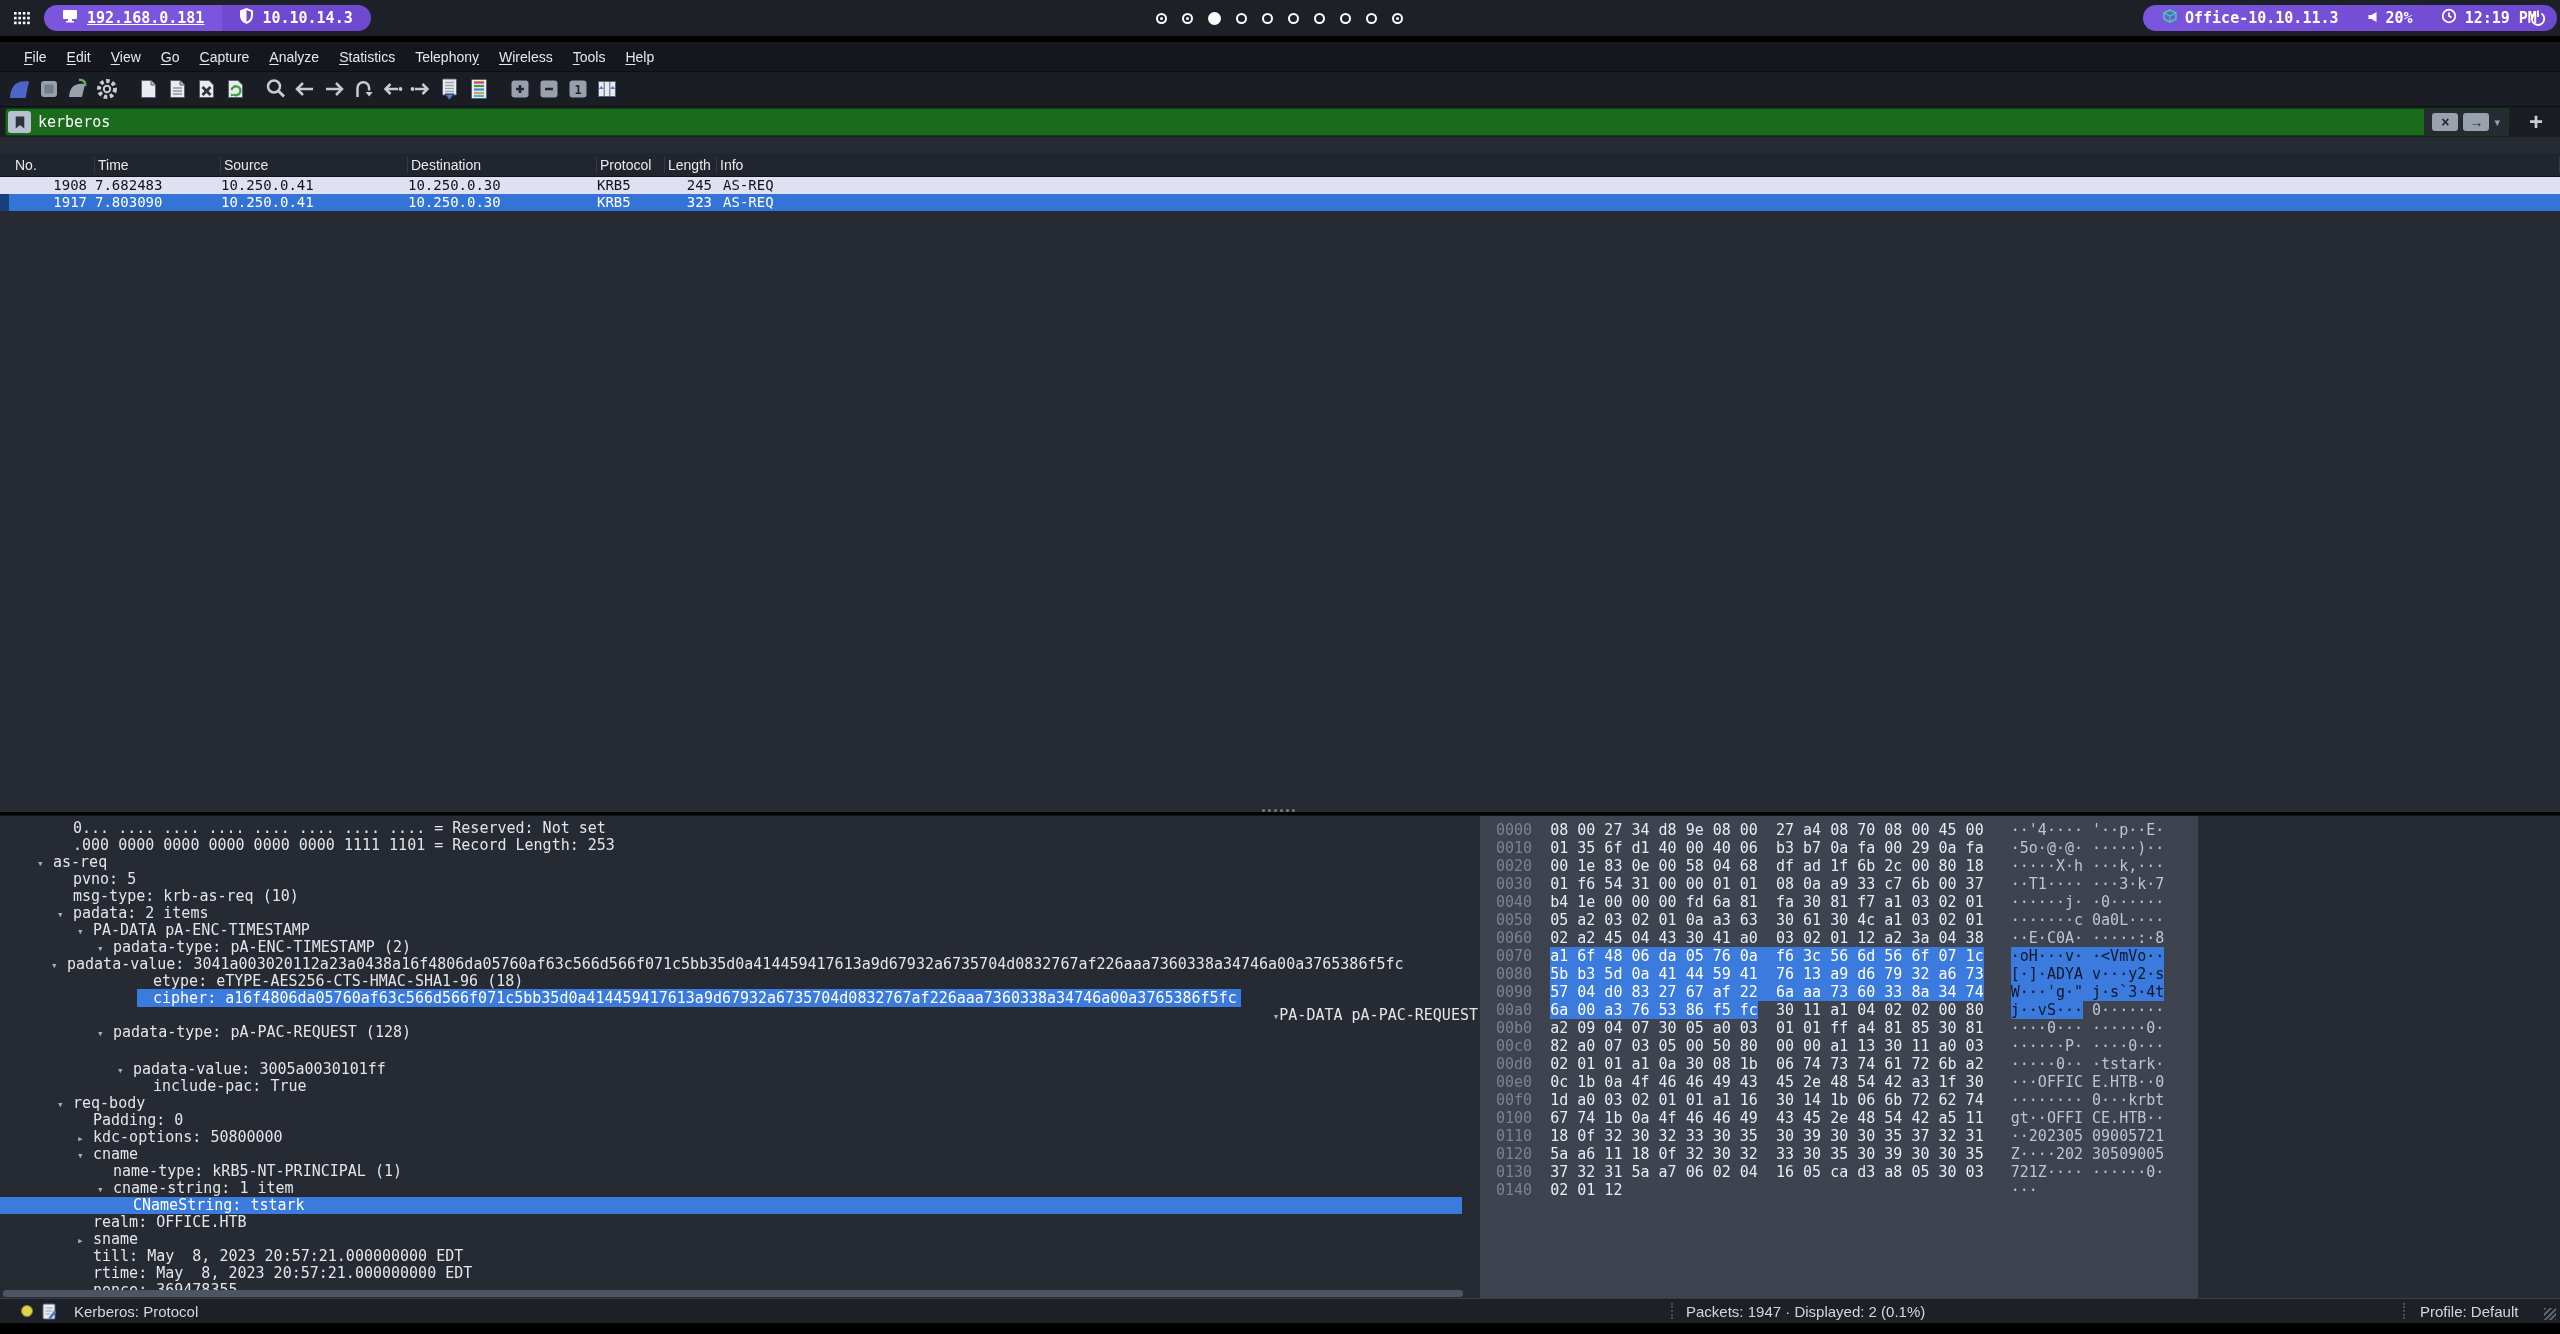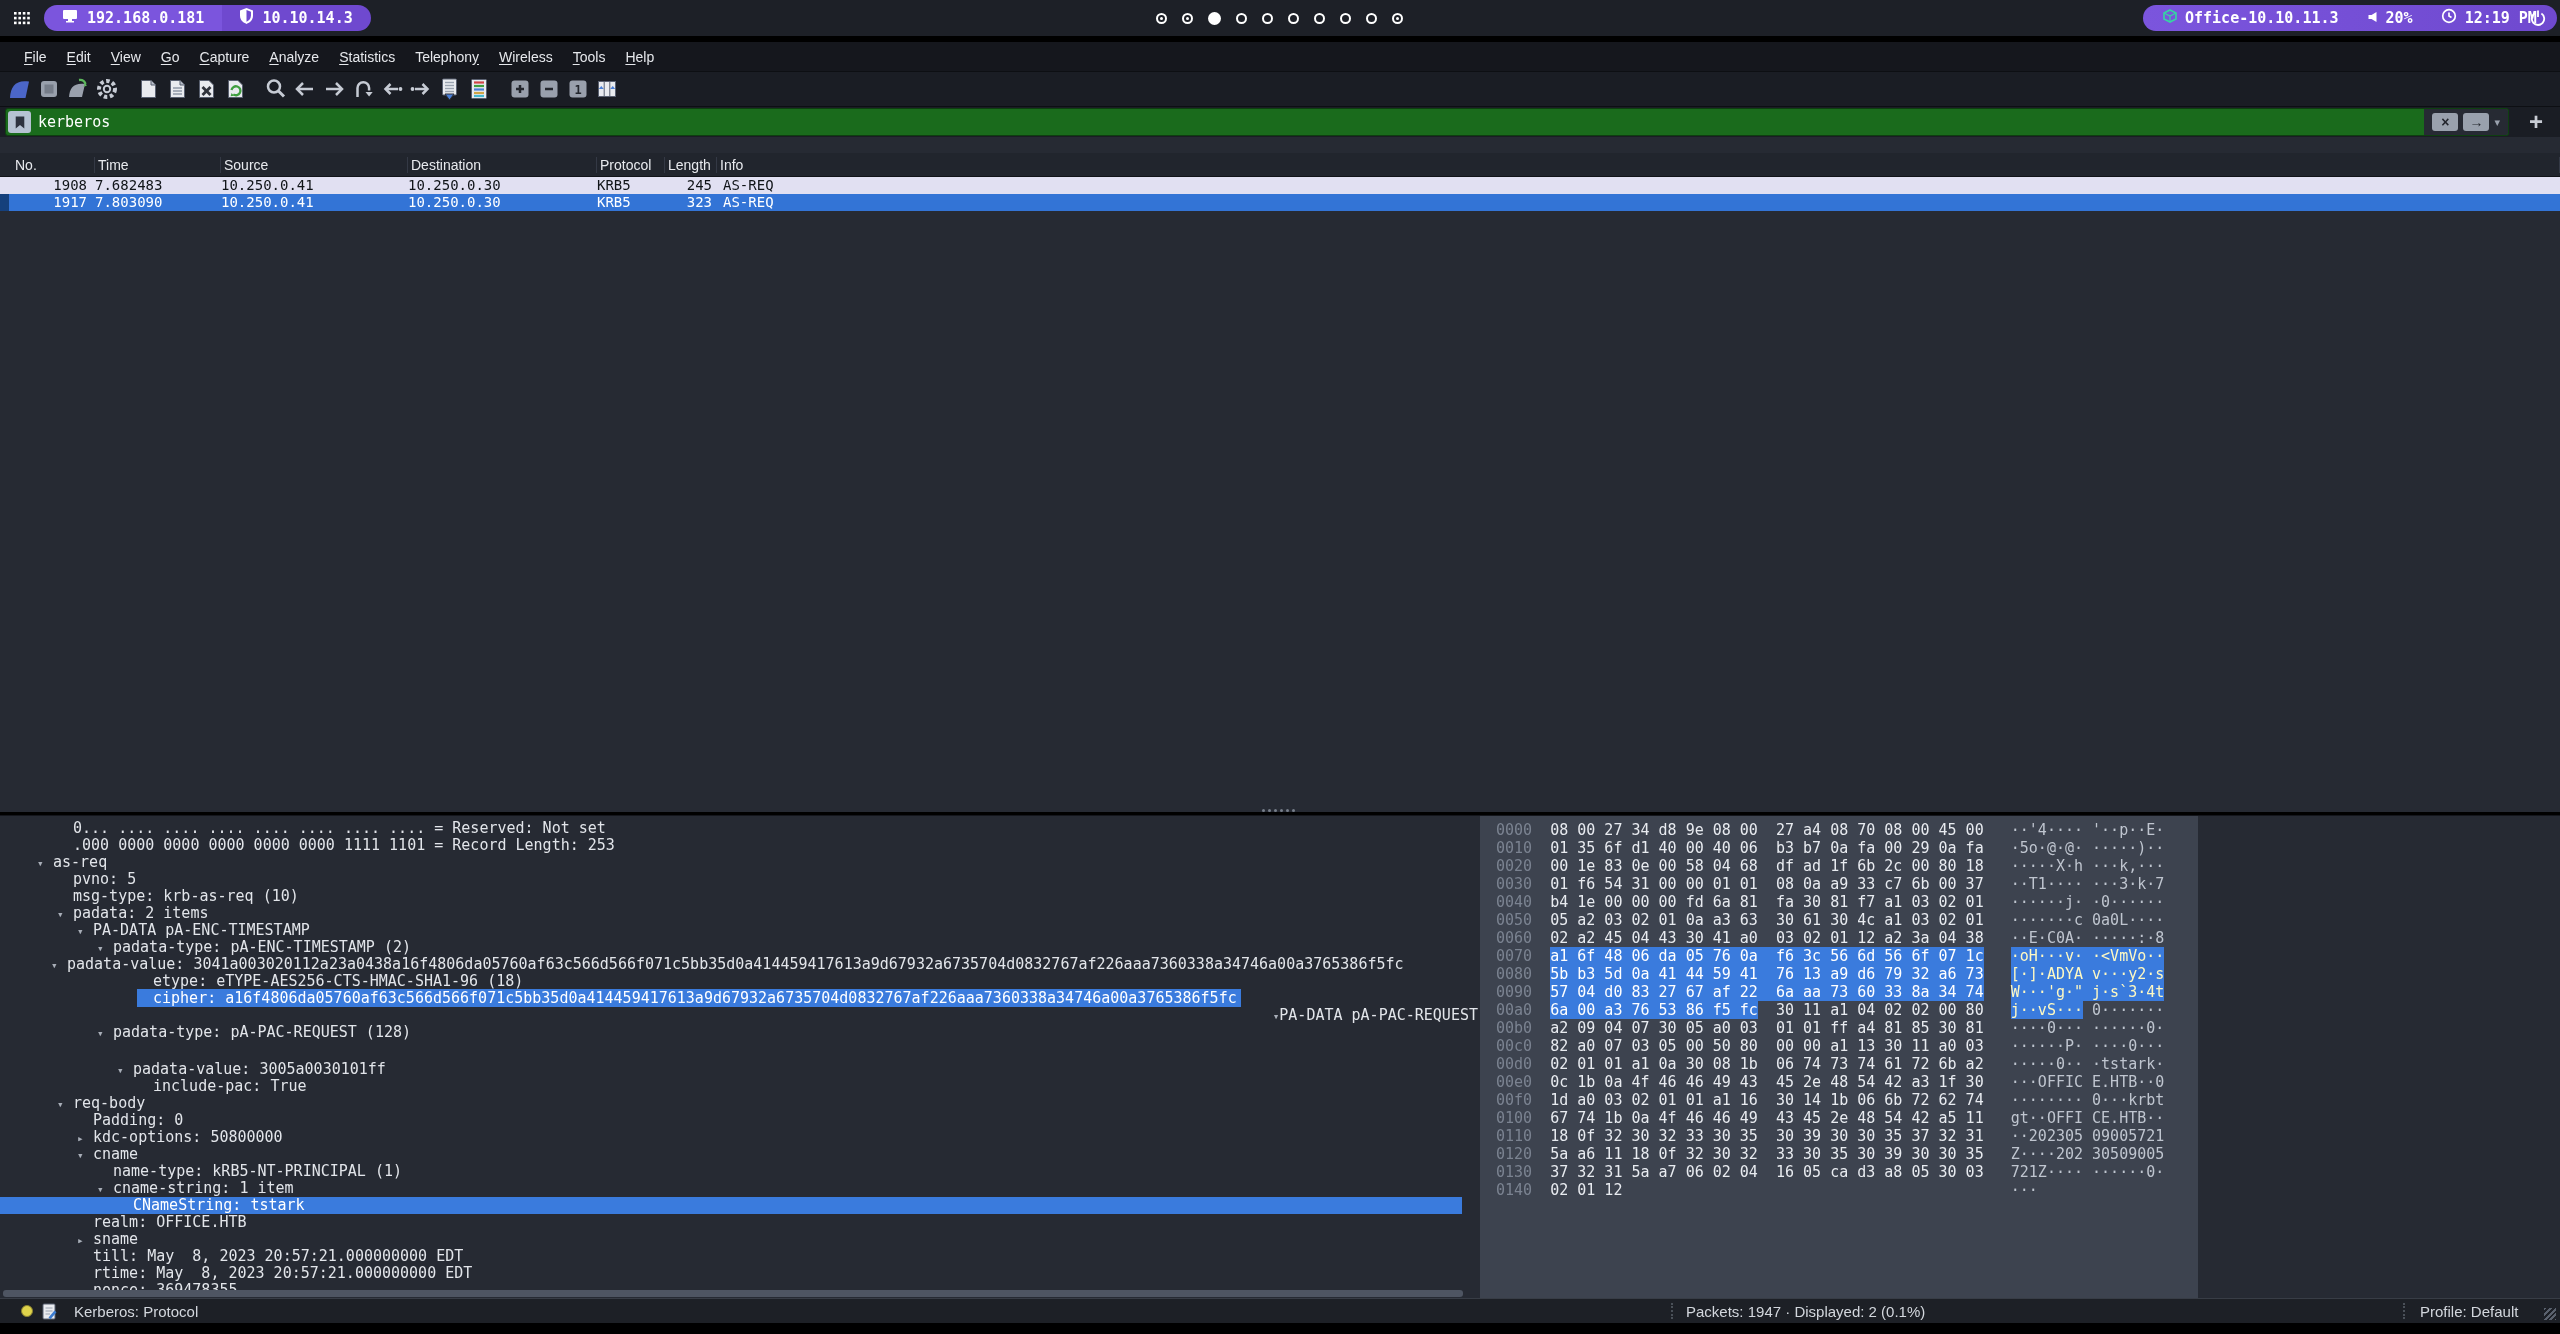--- a/index.html
+++ b/index.html
@@ -3,21 +3,21 @@
 <meta charset="utf-8">
 <style>
   html,body{margin:0;padding:0;width:2560px;height:1334px;background:#000;overflow:hidden;
     font-family:"Liberation Sans",sans-serif;}
   
   #sysbar{position:absolute;top:0;left:0;width:2560px;height:36px;background:#1d2027;}
   #apps-grid{position:absolute;left:14px;top:11px;}
   .pillwrap{position:absolute;top:5px;height:26px;display:flex;align-items:center;}
   .pill{height:26px;display:flex;align-items:center;gap:9px;padding:0 18px;color:#fff;
     font-family:"DejaVu Sans Mono",monospace;font-size:15px;font-weight:bold;}
-  .pill.left1{background:#7b55dd;border-radius:13px 0 0 13px;}
+  .pill.left1{background:#7b55dd;border-radius:13px 0 0 13px;text-decoration:underline;}
   .pill.left2{background:#6f49cf;border-radius:0 13px 13px 0;}
   #ws-dots{position:absolute;left:1156px;top:0;height:36px;display:flex;align-items:center;gap:15px;}
   .ws{width:11px;height:11px;border-radius:50%;border:2px solid #fff;box-sizing:border-box;position:relative;}
   .ws.filled{background:#fff;border:0;width:13px;height:13px;}
   .ws.dot::after{content:"";position:absolute;left:2px;top:2px;width:3px;height:3px;background:#fff;border-radius:50%;}
   #right-pill{position:absolute;left:2143px;top:5px;height:26px;background:linear-gradient(90deg,#7b55dd,#6f49cf);
     border-radius:13px;display:flex;align-items:center;gap:28px;padding:0 20px;color:#fff;
     font-family:"DejaVu Sans Mono",monospace;font-size:15px;font-weight:bold;}
   .rp-group{display:flex;align-items:center;gap:8px;}
   #power-btn{position:absolute;left:2530px;top:10px;}
@@ -69,21 +69,21 @@
   .dline.selr{background:#3a7bdd;color:#fff;width:1462px;box-sizing:border-box;}
   .dline .selc{background:#3a7bdd;color:#fff;padding-right:4px;}
   #detail-hscroll{position:absolute;left:3px;bottom:2px;width:1460px;height:7px;background:#4e5562;border-radius:3px;}
   #hex-panel{position:absolute;left:1480px;top:0;width:718px;height:483px;background:#3d434f;
     padding:5px 0 0 16px;box-sizing:border-box;overflow:hidden;}
   .hrow{height:18px;line-height:18px;font-family:"DejaVu Sans Mono",monospace;font-size:15px;
     color:#e8ebf0;white-space:pre;}
   .hrow .off{color:#7b8391;}
   .hrow .asc{color:#bfc5cf;}
   .hlb{background:#3a7bdd;color:#fff;}
-  .hlb .asc,.asc.hlb{color:#fef9c3;}
+  .hlb .asc,.asc.hlb{color:#0f172a;}
   
   #statusbar{position:absolute;top:1298px;left:0;width:2560px;height:24px;background:#1d2026;
     border-top:1px solid #383d46;color:#d3d7dd;font-size:15px;}
   #statusbar .sitem{position:absolute;top:0;height:24px;display:flex;align-items:center;}
   #expert-dot{left:21px;top:6px;width:12px;height:12px;border-radius:50%;background:#dfd34b;
     border:1px solid #8a8230;position:absolute;box-sizing:border-box;}
   .vsep{position:absolute;top:4px;height:16px;width:0;border-left:2px dotted #4a5058;}
   #resize-grip{position:absolute;right:4px;bottom:3px;width:12px;height:12px;
     background:repeating-linear-gradient(135deg,#5a616d 0 2px,transparent 2px 4px);}
 </style>

